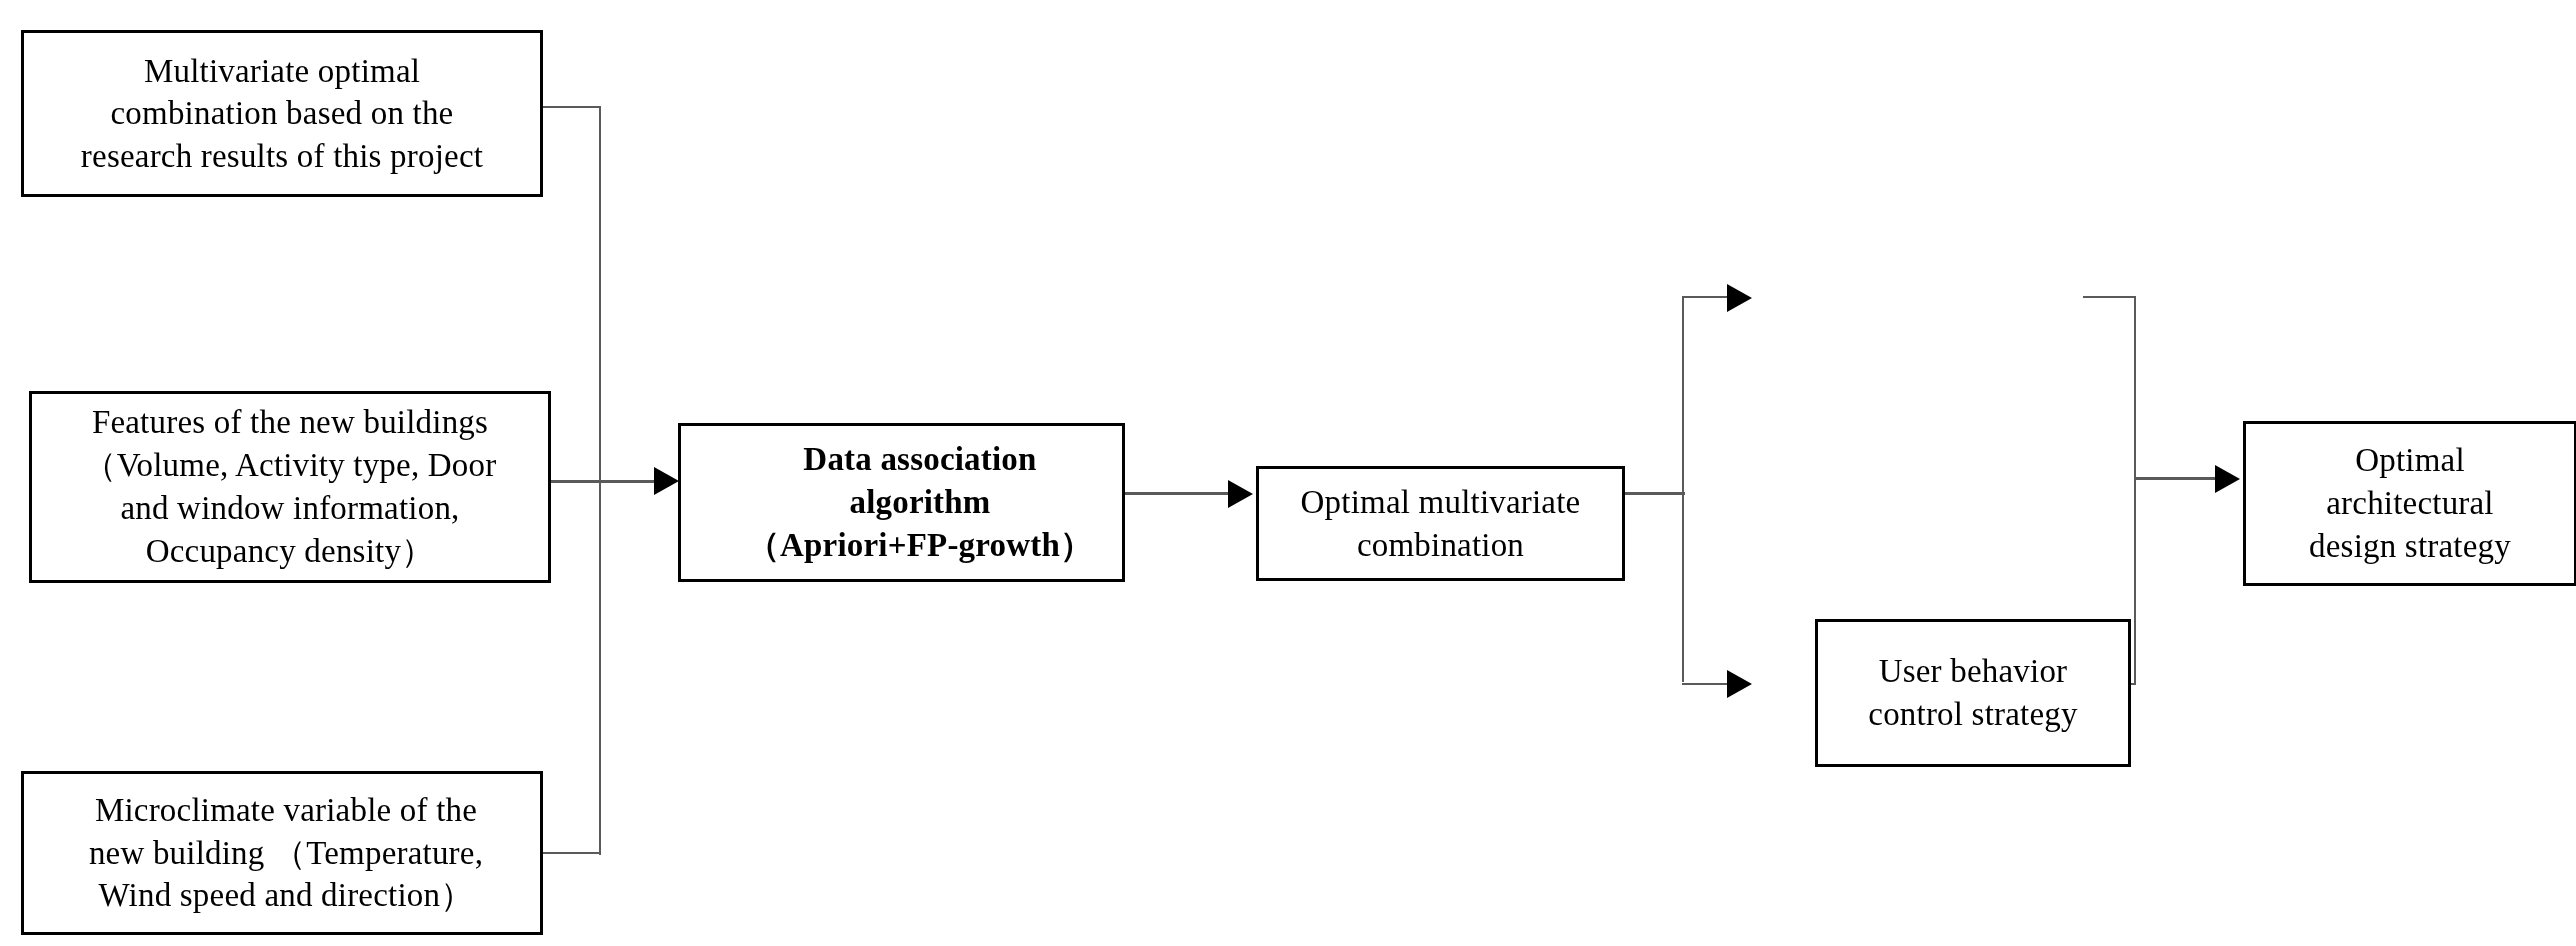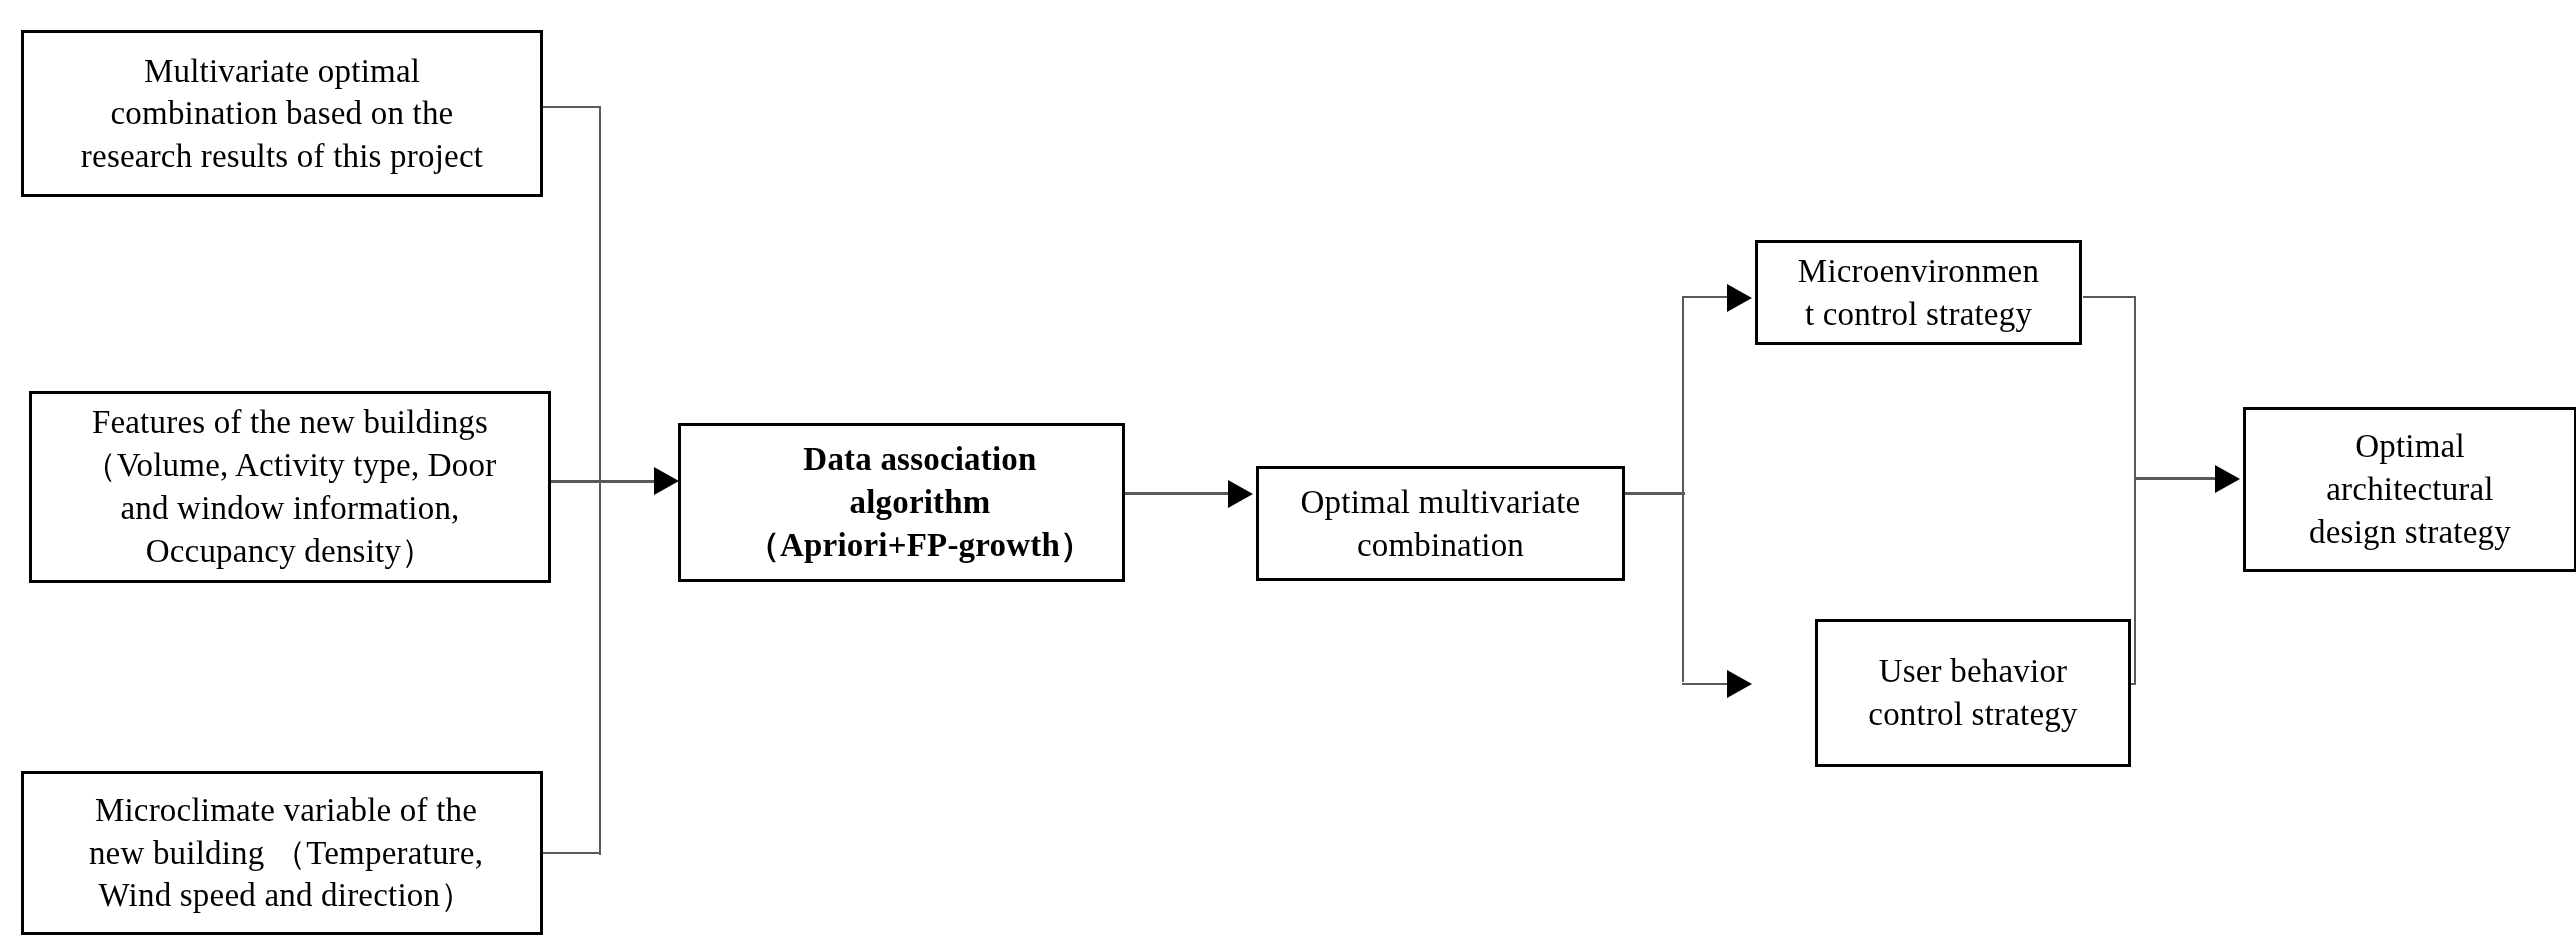--- a/index.html
+++ b/index.html
@@ -119,37 +119,33 @@
 
   <div class="hline" style="left:1625px; top:492px; width:60px;"></div>
   <div class="vline thin" style="left:1682px; top:296px; height:386px;"></div>
 
   <div class="hline thin" style="left:1682px; top:296px; width:47px;"></div>
   <div class="arrowhead" style="left:1727px; top:284px;"></div>
 
   <div class="hline thin" style="left:1682px; top:683px; width:47px;"></div>
   <div class="arrowhead" style="left:1727px; top:670px;"></div>
 
-  <div class="node" style="left:1755px; top:240px; width:327px; height:105px;">
-    <span class="txt">Microenvironmen
-t control strategy</span>
-  </div>
 
   <div class="node" style="left:1815px; top:619px; width:316px; height:148px;">
     <span class="txt">User behavior
 control strategy</span>
   </div>
 
   <div class="hline thin" style="left:2083px; top:296px; width:53px;"></div>
   <div class="hline thin" style="left:2071px; top:683px; width:65px;"></div>
   <div class="vline thin" style="left:2134px; top:296px; height:389px;"></div>
 
   <div class="hline" style="left:2134px; top:477px; width:85px;"></div>
   <div class="arrowhead" style="left:2215px; top:465px;"></div>
 
-  <div class="node" style="left:2243px; top:407px; width:334px; height:165px;">
+  <div class="node" style="left:2243px; top:421px; width:334px; height:165px;">
     <span class="txt">Optimal
 architectural
 design strategy</span>
   </div>
 
 </div>
 
 
 </body></html>

